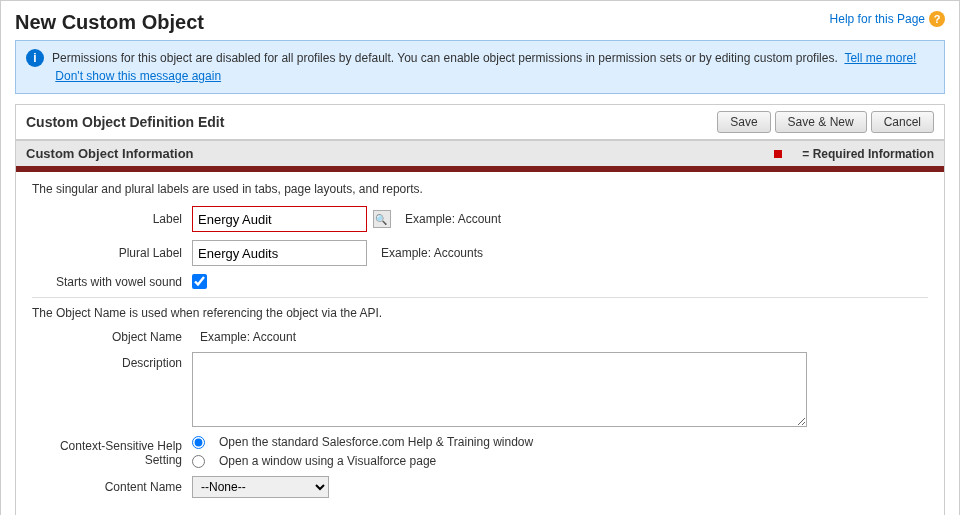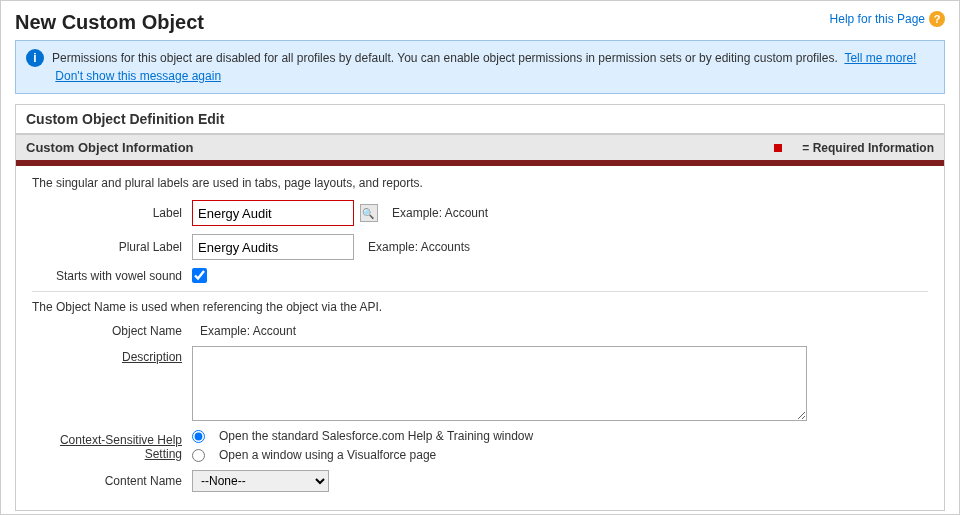--- a/index.html
+++ b/index.html
@@ -170,21 +170,21 @@
     }
     .form-input {
       display: flex;
       align-items: center;
       gap: 6px;
     }
     .text-input {
       border: 1px solid #cc0000;
       padding: 3px 5px;
       font-size: 13px;
-      width: 162px;
+      width: 175px;
       height: 26px;
     }
     .text-input.no-red {
       border: 1px solid #aaa;
     }
     .lookup-icon {
       display: inline-flex;
       width: 18px;
       height: 18px;
       background: #e8e8e8;
@@ -237,21 +237,20 @@
       font-size: 12px;
       border: 1px solid #aaa;
       width: 137px;
     }
 
     .form-row-top {
       align-items: flex-start;
     }
     .form-label-top {
       padding-top: 4px;
-      text-decoration: underline;
     }
   </style>
 </head>
 <body>
 
 <div class="page-wrapper">
 
   <div class="page-header">
     <h1 class="page-title">New Custom Object</h1>
     <a class="help-link">
@@ -266,20 +265,25 @@
       <span>Permissions for this object are disabled for all profiles by default. You can enable object permissions in permission sets or by editing custom profiles.</span>
       &nbsp;<a>Tell me more!</a>
       &nbsp;<a>Don't show this message again</a>
     </div>
   </div>
 
   <div class="main-section">
 
     <div class="section-header-row">
       <span class="section-header-title">Custom Object Definition Edit</span>
+      <div class="btn-group">
+        <button class="btn">Save</button>
+        <button class="btn">Save &amp; New</button>
+        <button class="btn">Cancel</button>
+      </div>
     </div>
 
     <div class="info-panel">
       <div class="info-panel-header">
         <span>Custom Object Information</span>
         <div class="required-indicator">
           <span class="red-square"></span>
           <span>= Required Information</span>
         </div>
       </div>

